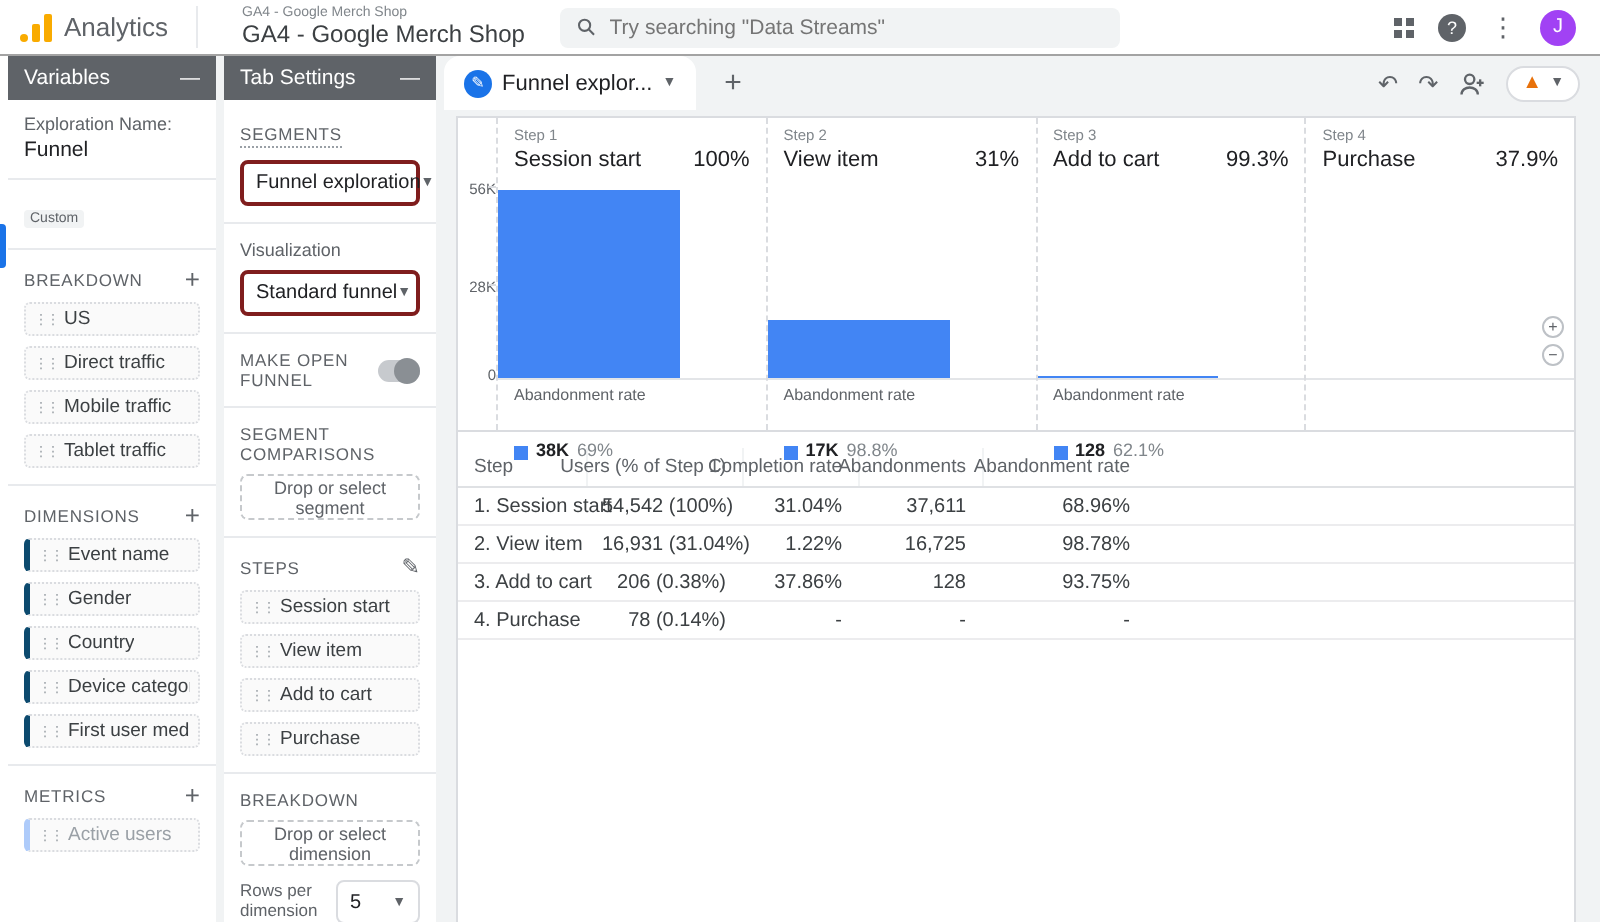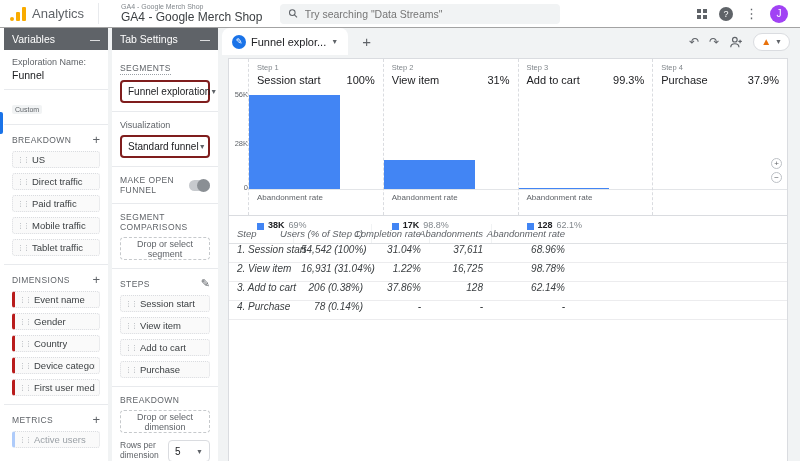--- a/index.html
+++ b/index.html
@@ -46,21 +46,21 @@
   .lbl-xs { font-size:9px; color:#5f6368; }
   .lbl-caps { font-size:8.5px; color:#5f6368; letter-spacing:.4px; }
   .dotted-u { border-bottom:1px dotted #9aa0a6; display:inline-block; padding-bottom:1px; }
   .divider { border-top:1px solid #e8eaed; margin:8px -8px; }
   .sec-head { display:flex; justify-content:space-between; align-items:center; margin-top:2px; }
   .plus { font-size:13px; color:#5f6368; line-height:1; }
   .chip { margin-top:5px; height:17px; background:#fafafa; border:1px dotted #dadce0;
     border-radius:3px; display:flex; align-items:center; padding:0 4px; gap:3px; }
   .chip .drag { color:#9aa0a6; font-size:7px; letter-spacing:-1px; }
   .chip .chip-lbl { font-size:9.5px; color:#3c4043; white-space:nowrap; overflow:hidden; }
-  .chip.dim { border-left:3px solid #b91c1c; }
+  .chip.dim { border-left:3px solid #0c4a6e; }
   .chip.met { border-left:3px solid #aecbfa; }
   .chip.met .chip-lbl { color:#9aa0a6; }
   .select-box { margin-top:5px; height:23px; border:2px solid #7f1d1d; border-radius:4px;
     display:flex; align-items:center; justify-content:space-between; padding:0 6px; background:#fff; }
   .select-box .sel-val { font-size:10px; color:#202124; white-space:nowrap; }
   .caret { font-size:7px; color:#5f6368; }
   .toggle-row { display:flex; align-items:center; justify-content:flex-end; margin-top:2px; }
   .toggle { width:21px; height:11px; border-radius:6px; background:#c7cace; position:relative; flex:none; }
   .toggle .knob { position:absolute; right:0; top:-1px; width:13px; height:13px; border-radius:50%;
     background:#8a8f94; }
@@ -110,21 +110,21 @@
   .ab-row { display:flex; align-items:flex-end; gap:4px; margin-top:18px; }
   .ab-sq { width:7px; height:7px; background:#4285f4; flex:none; }
   .ab-val { font-size:9px; font-weight:bold; color:#202124; }
   .ab-pct { font-size:9px; color:#80868b; }
   .zoom-ctl { position:absolute; right:5px; bottom:32px; display:flex; flex-direction:column; gap:3px; }
   .zoom-ctl span { width:11px; height:11px; border:1px solid #bdc1c6; border-radius:50%;
     color:#5f6368; font-size:8px; line-height:10px; text-align:center; background:#fff; }
 
   
   .dtable { margin-top:8px; }
-  .trow { display:flex; height:19px; border-bottom:1px solid #ececee;font-style:italic; }
+  .trow { display:flex; align-items:center; height:19px; border-bottom:1px solid #ececee; }
   .trow.thead { height:20px; border-bottom:1px solid #dfe1e4; }
   .tc { padding:0 8px; font-size:10px; color:#3c4043; white-space:nowrap; }
   .thead .tc { font-size:9.5px; color:#5f6368; border-left:1px solid #f1f3f4; height:100%;
     display:flex; align-items:center; }
   .thead .tc.c0 { border-left:none; }
   .c0 { width:64px; text-align:left; }
   .c1 { width:78px; text-align:right; justify-content:flex-end; }
   .c2 { width:58px; text-align:right; justify-content:flex-end; }
   .c3 { width:62px; text-align:right; justify-content:flex-end; }
   .c4 { width:82px; text-align:right; justify-content:flex-end; }
@@ -182,24 +182,20 @@
       <span class="lbl-caps">BREAKDOWN</span>
       <span class="plus">+</span>
     </div>
     <div class="chip">
       <span class="drag">⋮⋮</span>
       <span class="chip-lbl">US</span>
       </div>
     <div class="chip">
       <span class="drag">⋮⋮</span>
       <span class="chip-lbl">Direct traffic</span>
-      </div>
-    <div class="chip">
-      <span class="drag">⋮⋮</span>
-      <span class="chip-lbl">Paid traffic</span>
       </div>
     <div class="chip">
       <span class="drag">⋮⋮</span>
       <span class="chip-lbl">Mobile traffic</span>
       </div>
     <div class="chip">
       <span class="drag">⋮⋮</span>
       <span class="chip-lbl">Tablet traffic</span>
       </div>
     <div class="divider"></div>
@@ -449,21 +445,21 @@
         <span class="tc c1">16,931 (31.04%)</span>
         <span class="tc c2">1.22%</span>
         <span class="tc c3">16,725</span>
         <span class="tc c4">98.78%</span>
       </div>
       <div class="trow">
         <span class="tc c0">3. Add to cart</span>
         <span class="tc c1">206 (0.38%)</span>
         <span class="tc c2">37.86%</span>
         <span class="tc c3">128</span>
-        <span class="tc c4">62.14%</span>
+        <span class="tc c4">93.75%</span>
       </div>
       <div class="trow">
         <span class="tc c0">4. Purchase</span>
         <span class="tc c1">78 (0.14%)</span>
         <span class="tc c2">-</span>
         <span class="tc c3">-</span>
         <span class="tc c4">-</span>
       </div>
     </div>
   </div>

